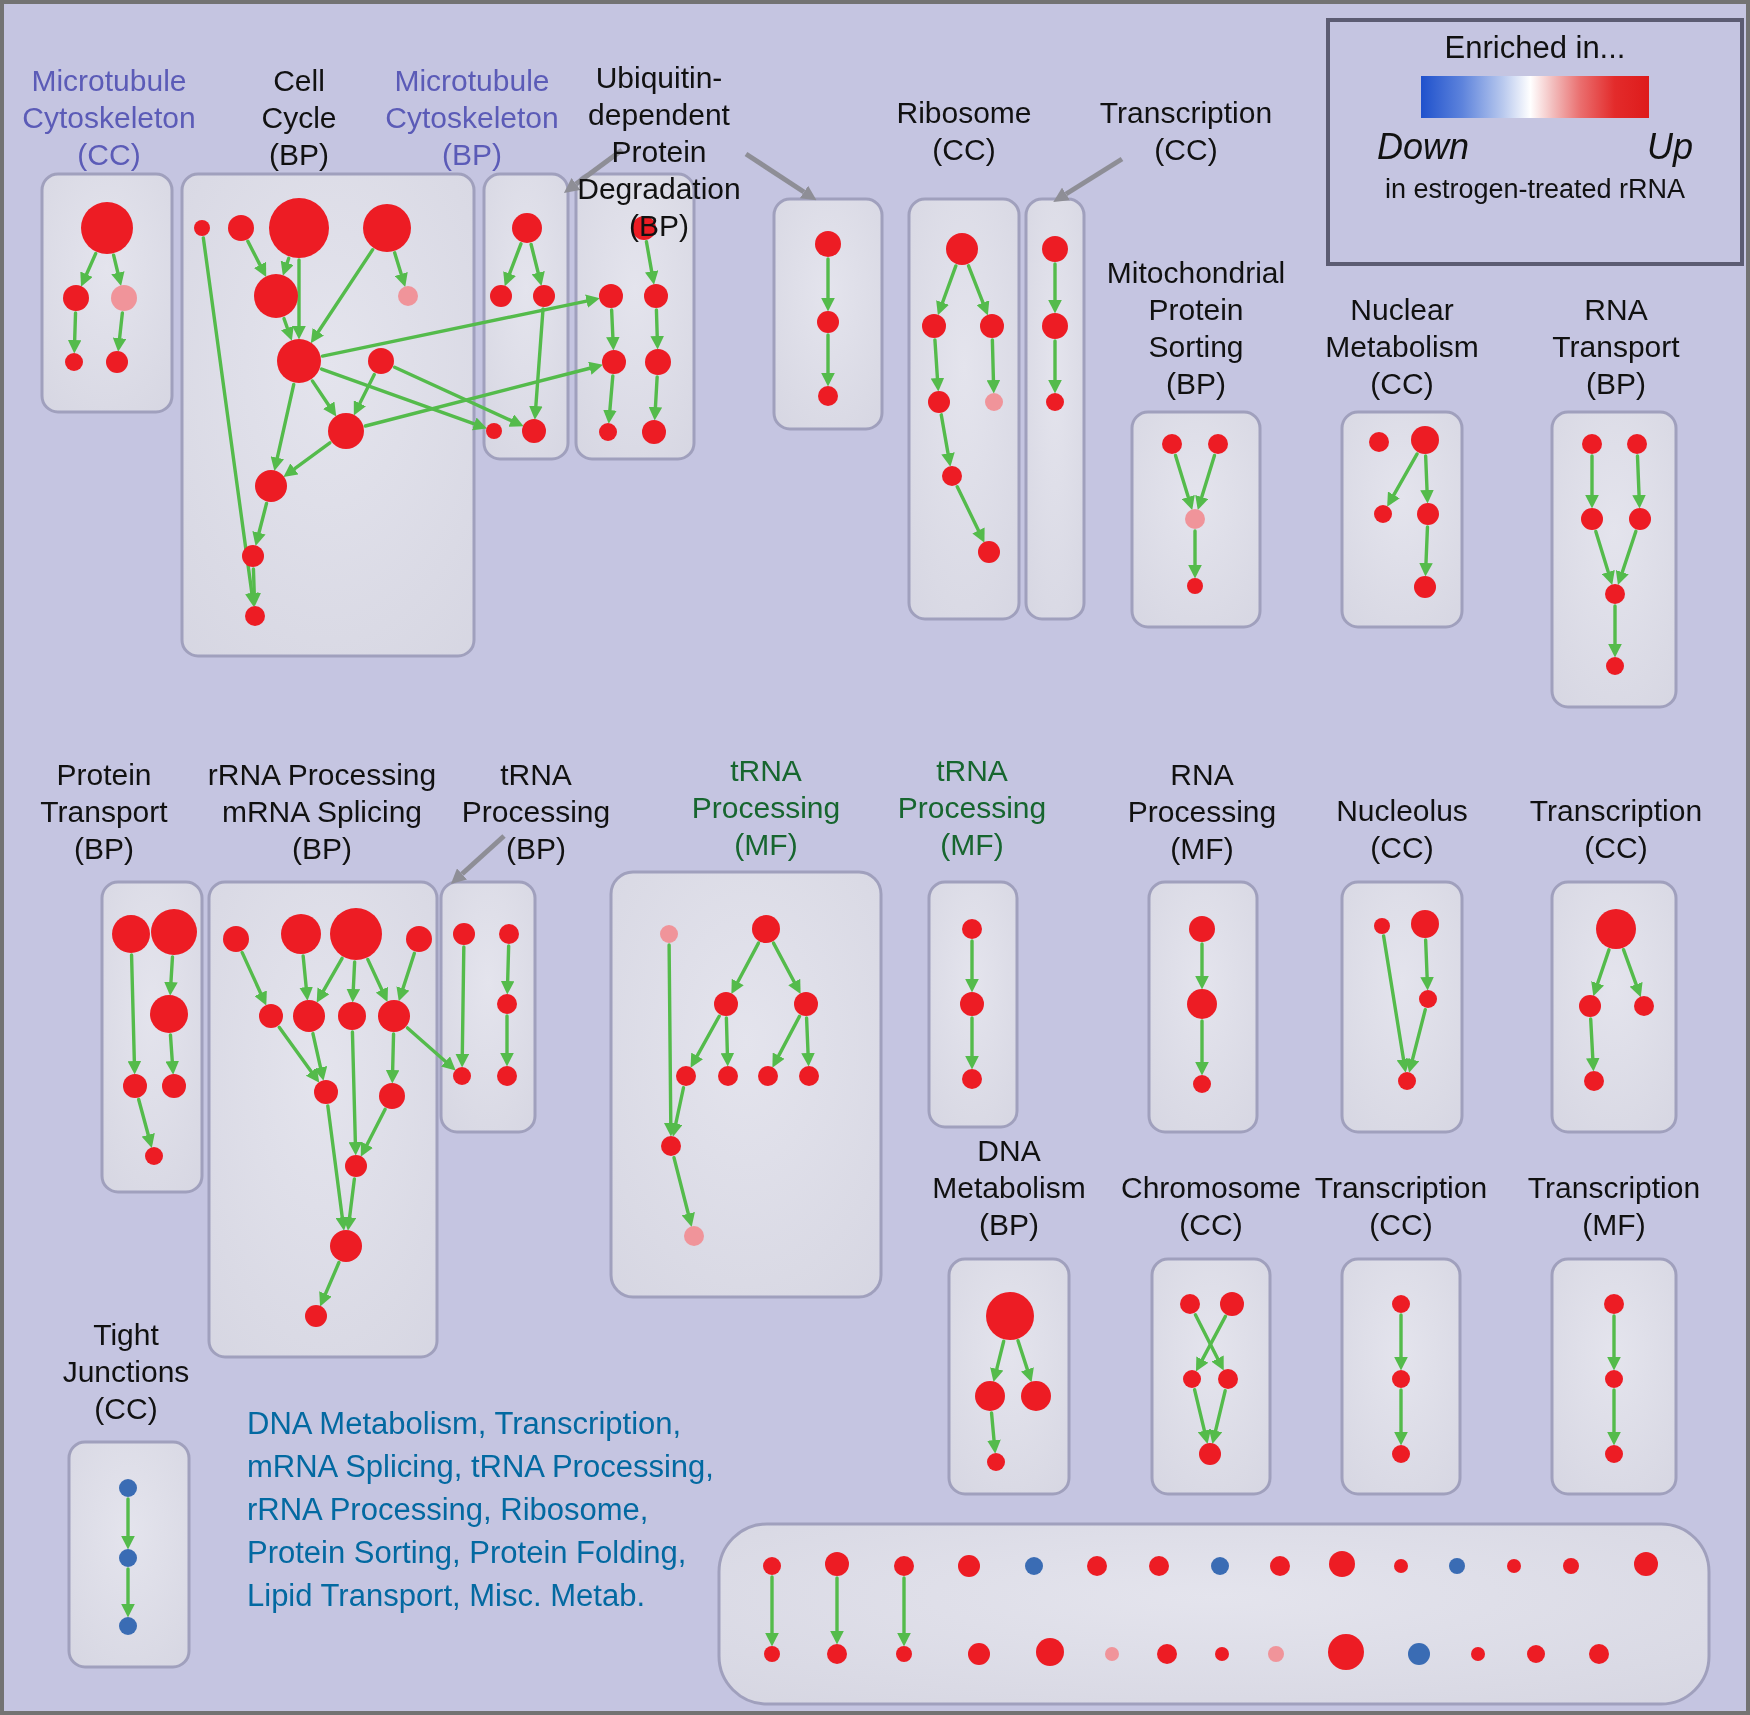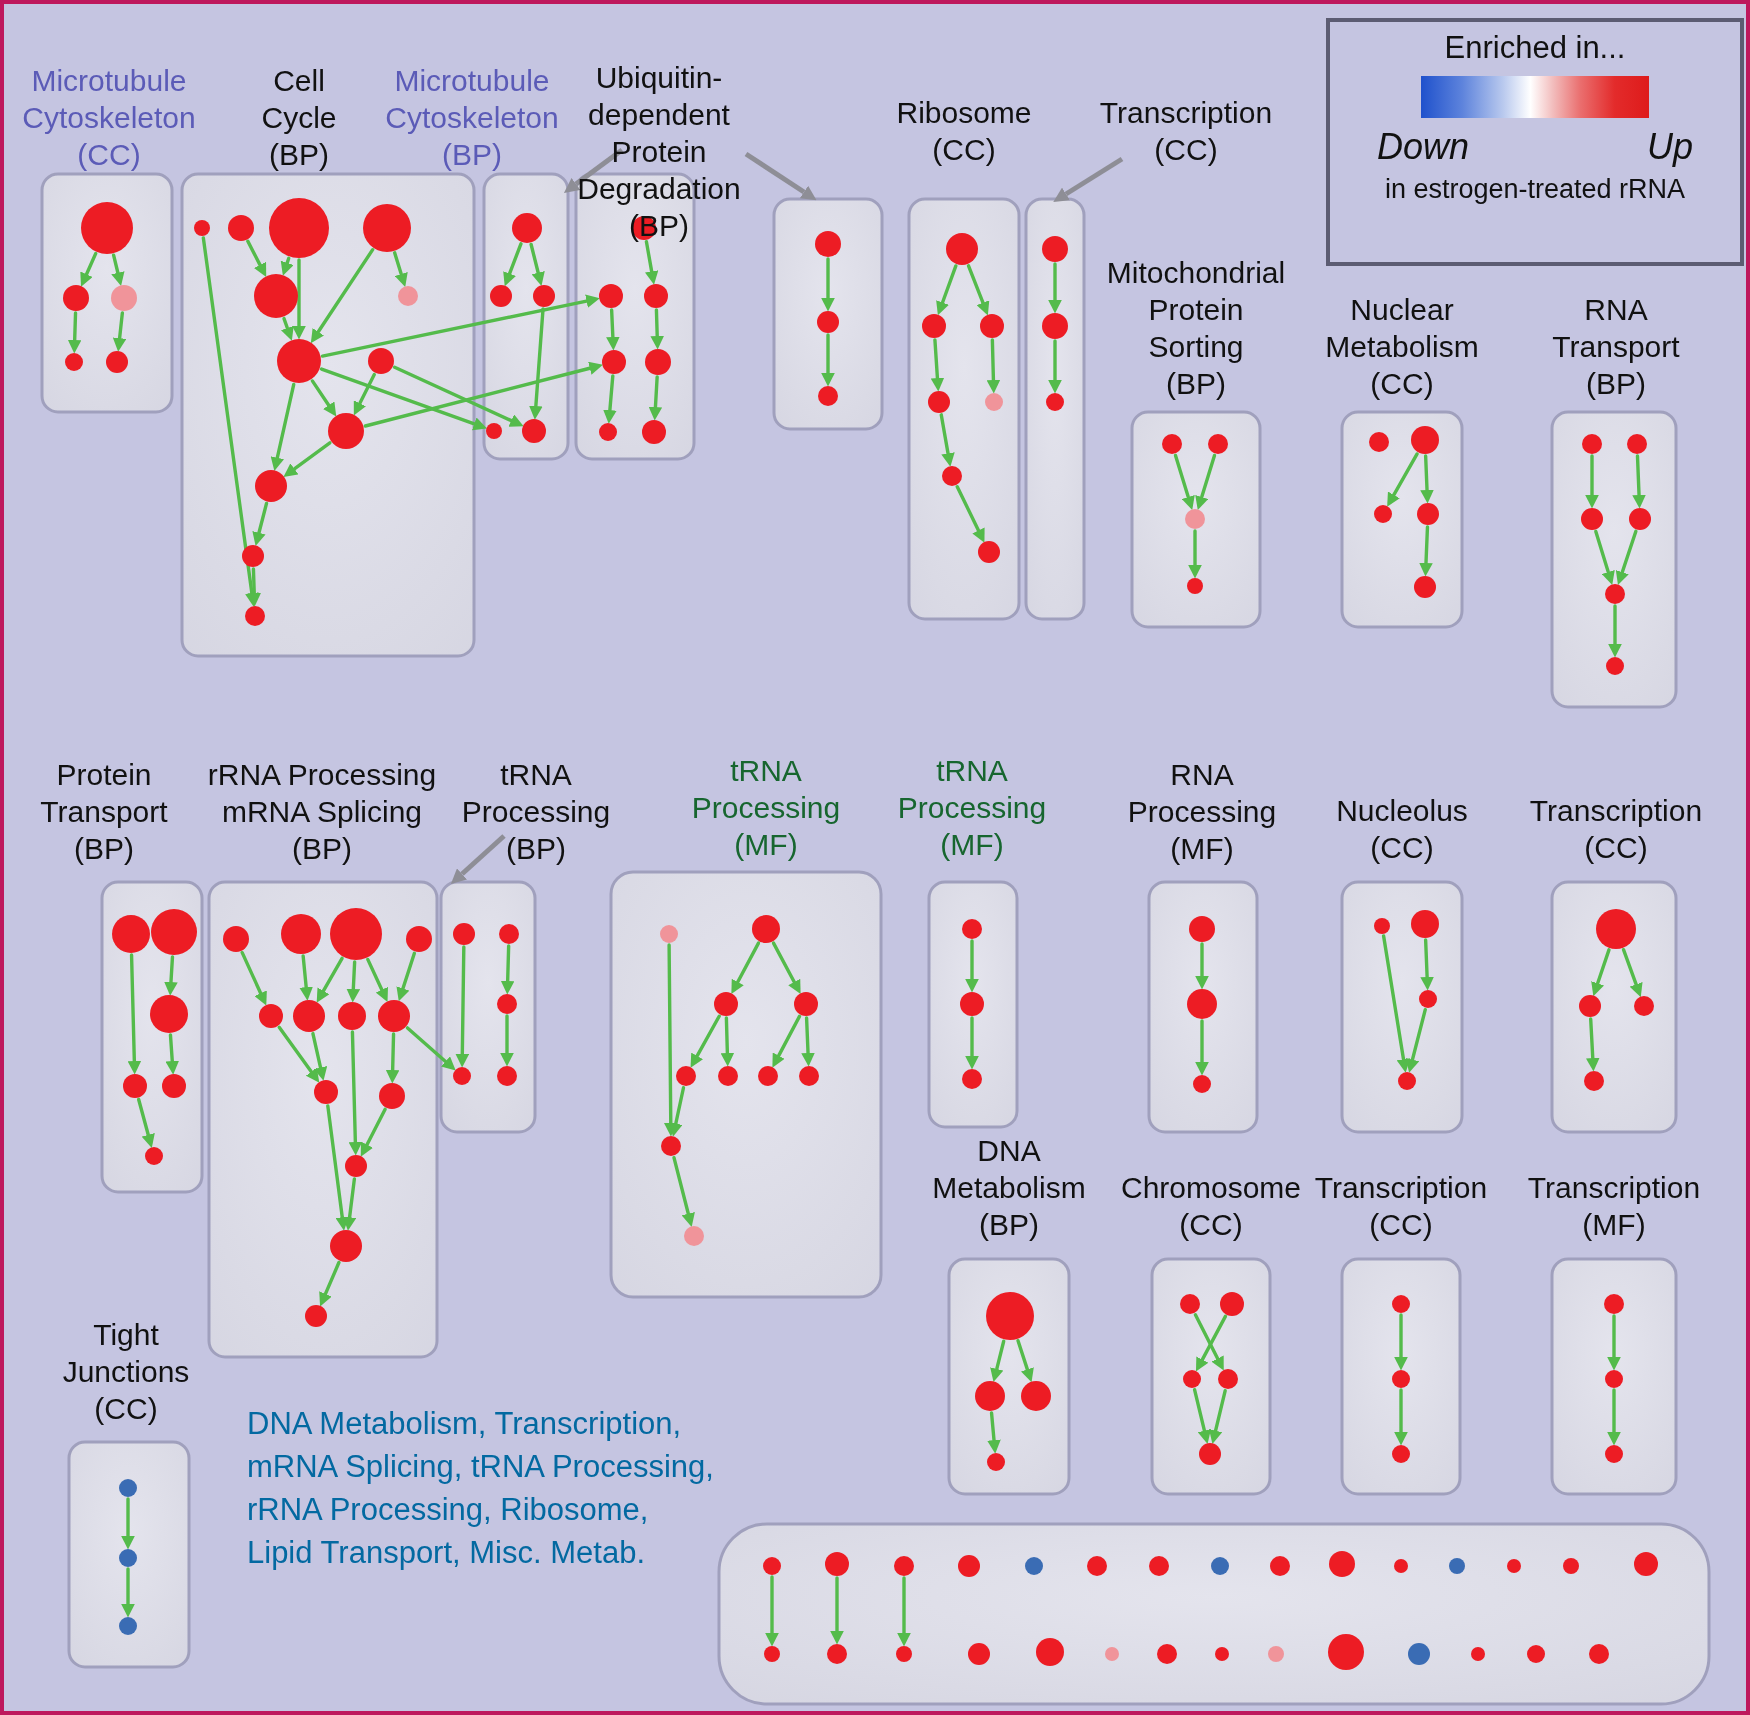--- a/index.html
+++ b/index.html
@@ -1,17 +1,17 @@
 <!DOCTYPE html>
 <html><head>
 <meta charset="utf-8">
 <style>
   body{margin:0;background:#aaaac8;}
   #stage{position:relative;width:1750px;height:1715px;background:#c5c5e1;
-         border:4px solid #be185d;box-sizing:border-box;overflow:hidden;
+         border:4px solid #737373;box-sizing:border-box;overflow:hidden;
          font-family:"Liberation Sans",sans-serif;}
   #diagram-svg{position:absolute;left:0;top:0;}
   .cluster-label{position:absolute;width:440px;text-align:center;font-size:30px;
                  line-height:37px;white-space:pre-line;z-index:2;}
   #legend{position:absolute;left:1322px;top:14px;width:418px;height:248px;
           border:4px solid #5c5c72;box-sizing:border-box;text-align:center;z-index:2;}
   .legend-title{font-size:31px;margin-top:8px;color:#111;}
   .legend-bar{width:228px;height:42px;margin:10px auto 8px;
               background:linear-gradient(90deg,#1f51cc 0%,#5d83dc 18%,#b9c9ee 36%,
                          #ffffff 48%,#f2bcbc 58%,#ea6e6e 70%,#e32b2b 85%,#de1b1b 100%);}
@@ -341,20 +341,21 @@
       <span>Down</span>
       <span>Up</span>
     </div>
     <div class="legend-sub">in estrogen-treated rRNA</div>
   </div>
 
   <div id="misc-text">
     <div>DNA Metabolism, Transcription,</div>
     <div>mRNA Splicing, tRNA Processing,</div>
     <div>rRNA Processing, Ribosome,</div>
+    <div>Protein Sorting, Protein Folding,</div>
     <div>Lipid Transport, Misc. Metab.</div>
   </div>
 <div class="cluster-label" style="left: -115px; top: 58px; color: rgb(91, 91, 183);">Microtubule
 Cytoskeleton
 (CC)</div>
     <div class="cluster-label" style="left: 75px; top: 58px; color: rgb(17, 17, 17);">Cell
 Cycle
 (BP)</div>
     <div class="cluster-label" style="left: 248px; top: 58px; color: rgb(91, 91, 183);">Microtubule
 Cytoskeleton

